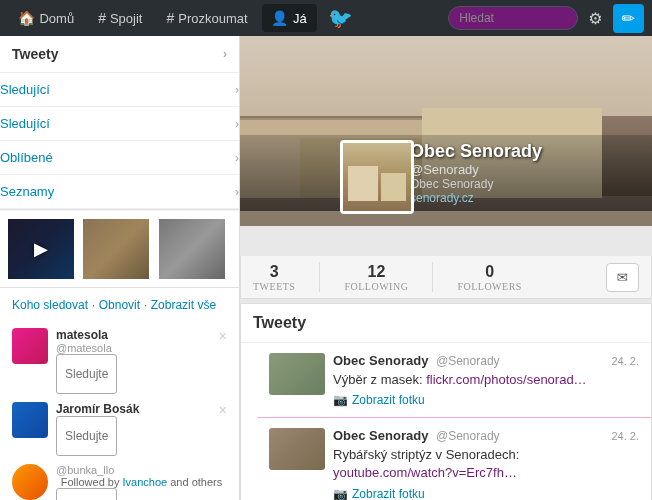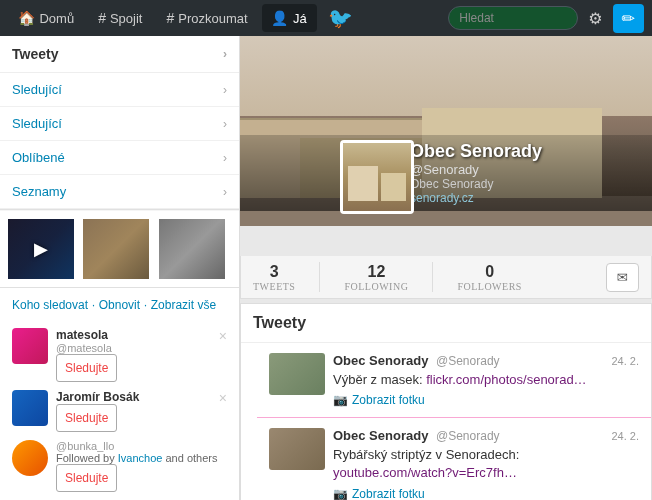--- a/index.html
+++ b/index.html
@@ -27,21 +27,21 @@
     }
     .nav-item.active { background: #1a1f22; color: #fff; }
     .nav-icon { font-size: 14px; }
     .nav-search {
       margin-left: auto;
       display: flex;
       align-items: center;
       gap: 6px;
     }
     .search-box {
-      background: #14532d;
+      background: #701a75;
       border: 1px solid #4a555e;
       border-radius: 14px;
       padding: 4px 10px;
       color: #ccc;
       font-size: 12px;
       width: 130px;
       outline: none;
     }
     .search-box::placeholder { color: #888; }
     .icon-btn {
@@ -91,21 +91,21 @@
       font-weight: bold;
       font-size: 14px;
       color: #333;
       border-bottom: 1px solid #eee;
     }
     .sidebar-arrow { color: #aaa; font-size: 12px; }
     .sidebar-link {
       display: flex;
       justify-content: space-between;
       align-items: center;
-      padding: 9px 12px;
+      padding: 9px 0;
       color: #0084b4;
       text-decoration: none;
       border-bottom: 1px solid #f0f0f0;
       font-size: 13px;
       cursor: pointer;
     }
 
     
     .media-section {
       background: #fff;
@@ -165,28 +165,28 @@
     }
     .avatar.pink { background: linear-gradient(135deg, #e91e8c, #c2185b); }
     .avatar.blue { background: linear-gradient(135deg, #1565c0, #0d47a1); }
     .avatar.orange-circle { 
       background: linear-gradient(135deg, #ff9800, #e65100);
       border-radius: 50%;
     }
     .follow-info { flex: 1; }
     .follow-name { font-weight: bold; font-size: 12px; color: #333; }
     .follow-handle { color: #999; font-size: 11px; }
-    .follow-desc { font-size: 11px; color: #666; }
+    .follow-desc { font-size: 11px; color: #666; text-align: center; }
     .follow-btn {
       background: #fff;
       border: 1px solid #aaa;
       border-radius: 3px;
-      padding: 6px 8px;
+      padding: 12px 8px;
       font-size: 12px;
-      color: #ef4444;
+      color: #737373;
       cursor: pointer;
     }
     .close-btn {
       position: absolute;
       top: 0;
       right: 0;
       color: #ccc;
       cursor: pointer;
       font-size: 14px;
     }

